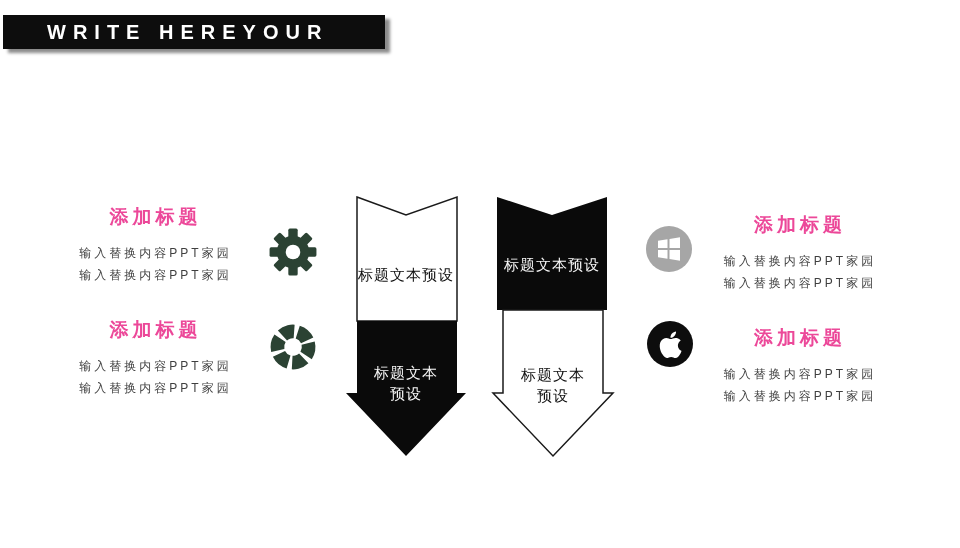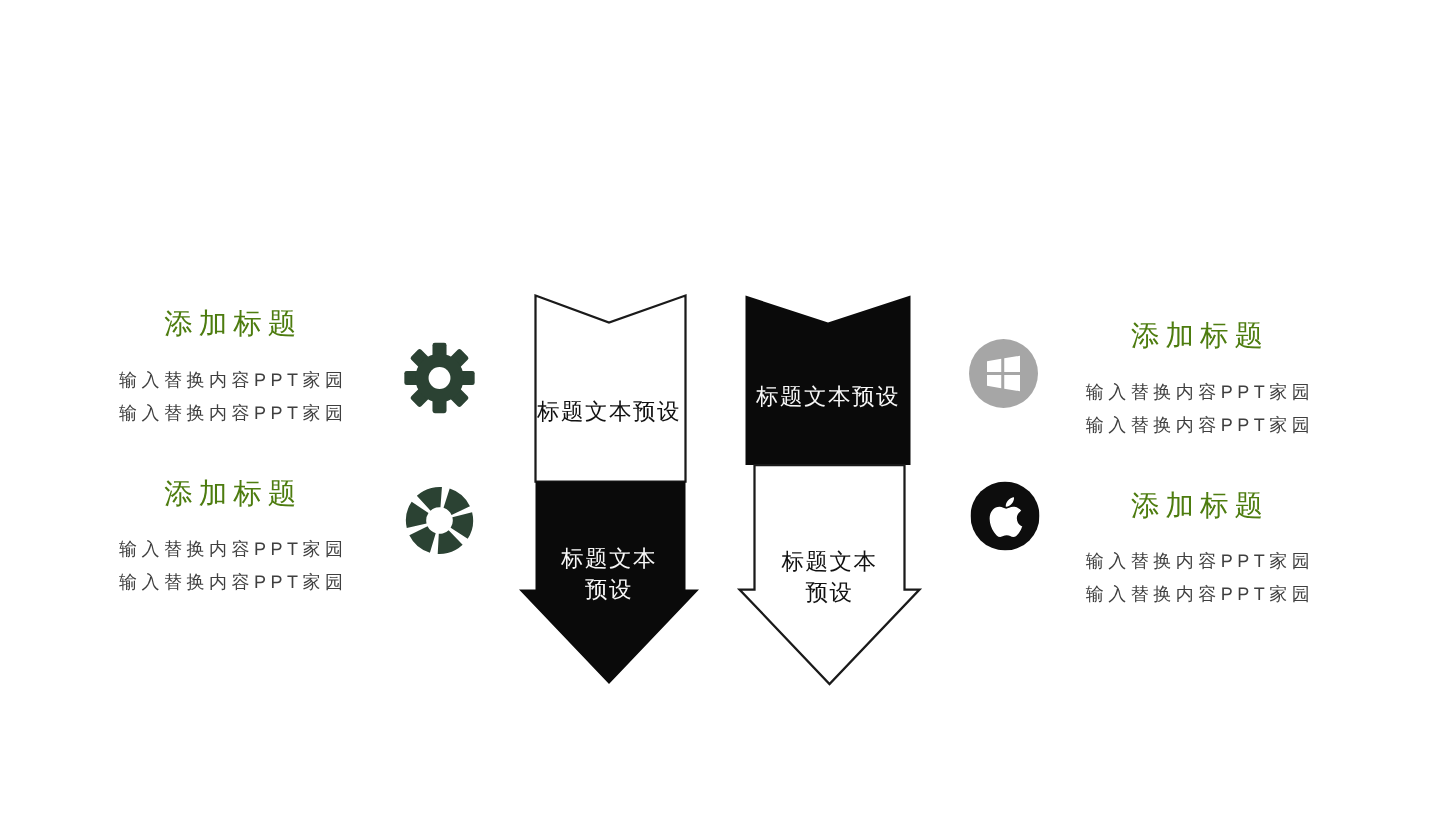--- a/index.html
+++ b/index.html
@@ -16,21 +16,21 @@
     display:flex;align-items:center;
   }
   .banner-text{
     padding-left:44px;color:#ffffff;font-weight:bold;font-size:20px;
     letter-spacing:7px;white-space:nowrap;
   }
 
   
   .tblock{width:195px;text-align:center;}
   .tblock .theading{
-    font-size:19px;font-weight:normal;color:#4d7c0f;letter-spacing:4px;
+    font-size:19px;font-weight:bold;color:#ec4899;letter-spacing:4px;
     line-height:24px;margin-bottom:13px;white-space:nowrap;text-align:center;
   }
   .tblock .tline{
     font-size:12px;color:#3f3f3f;letter-spacing:3px;line-height:22px;white-space:nowrap;
   }
   .tblock-right{width:190px;}
 
   
   .arrow-label{
     text-align:center;font-size:15px;letter-spacing:1px;line-height:20px;color:#111;
@@ -39,20 +39,23 @@
   .arrow-label.wrap{line-height:21px;}
 
   .icon-wrap{display:block;}
   svg{display:block;}
 </style>
 </head>
 <body>
 
 <div class="abs" style="left:0;top:0;width:960px;height:548px;">
 
+  <div class="abs banner">
+    <span class="banner-text">WRITE HEREYOUR</span>
+  </div>
 
   <div class="abs tblock" style="left:58px;top:205px;">
     <div class="theading">添加标题</div>
     <div class="tline">输入替换内容PPT家园</div>
     <div class="tline">输入替换内容PPT家园</div>
   </div>
 
   <div class="abs tblock" style="left:58px;top:318px;">
     <div class="theading">添加标题</div>
     <div class="tline">输入替换内容PPT家园</div>

